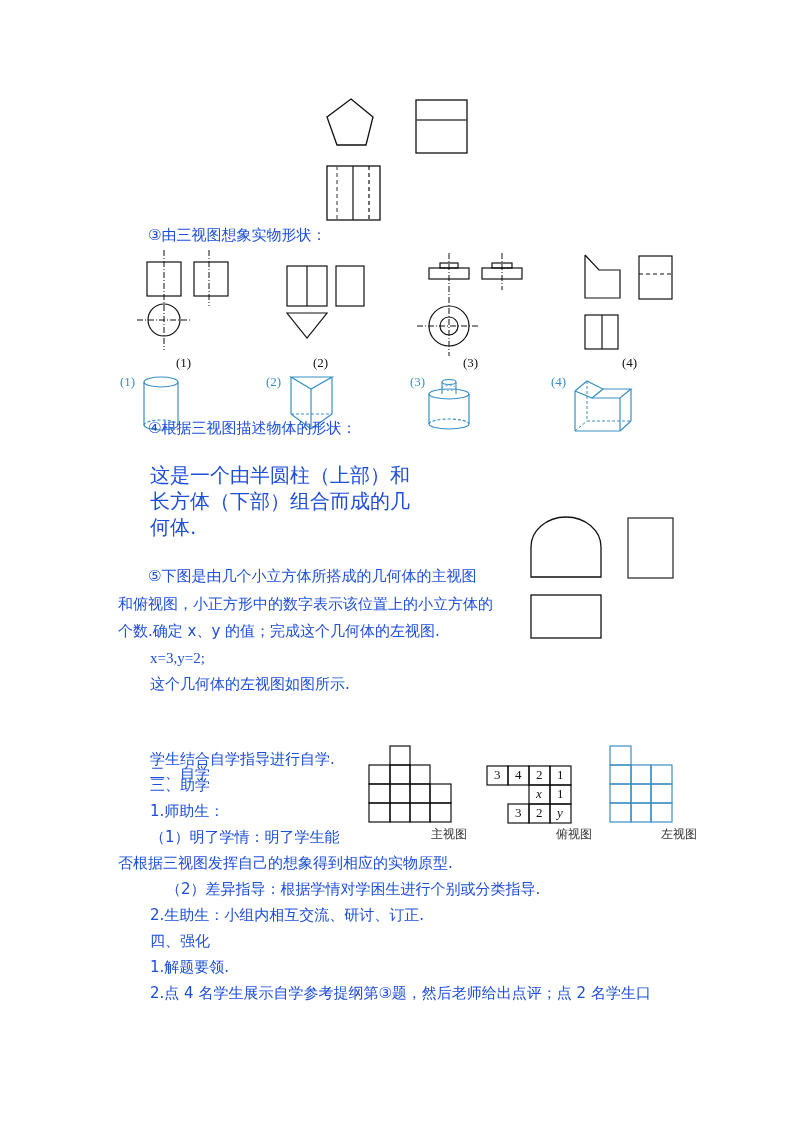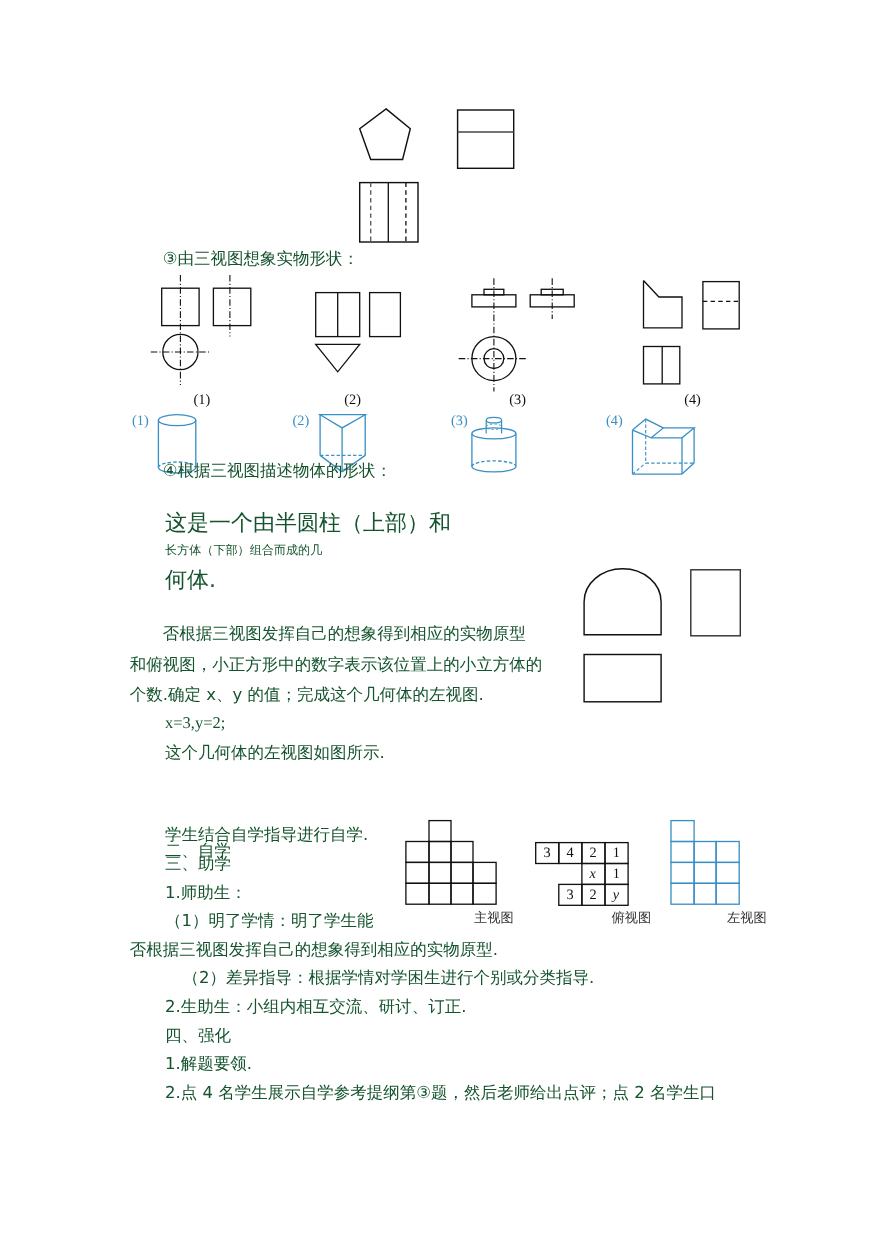--- a/index.html
+++ b/index.html
@@ -1,19 +1,19 @@
 <!DOCTYPE html>
 <html><head>
 <meta charset="utf-8">
 <style>
   html, body { margin: 0; padding: 0; background: #ffffff; }
   body { width: 794px; height: 1123px; position: relative; overflow: hidden;
          font-family: "DejaVu Sans", "Liberation Sans", sans-serif; color: #111; }
   .abs { position: absolute; }
-  .txt { position: absolute; font-size: 15px; line-height: 20px; white-space: nowrap; color: #14532d; }
+  .txt { position: absolute; font-size: 15px; line-height: 20px; white-space: nowrap; color: #1d4ed8; }
   .lbl { position: absolute; font-family: "Liberation Serif", "DejaVu Serif", serif; font-size: 13px; color: #111; }
   .blue { color: #3a8fc4; }
   svg { position: absolute; overflow: visible; }
   .cap { position: absolute; font-size: 12px; color: #333; margin-left: 37px; }
 </style>
 </head>
 <body>
 
 <svg style="left:320px;top:95px;" width="70" height="65">
   <polygon points="31,4 53,22 46,50 17,50 7,22" fill="none" stroke="#111" stroke-width="1.3"></polygon>
@@ -113,30 +113,30 @@
   <line x1="59" y1="11" x2="59" y2="43" stroke="#3a8fc4" stroke-width="1.2"></line>
   <line x1="3" y1="53" x2="48" y2="53" stroke="#3a8fc4" stroke-width="1.2"></line>
   <line x1="48" y1="53" x2="59" y2="43" stroke="#3a8fc4" stroke-width="1.2"></line>
   <line x1="15" y1="3" x2="15" y2="43" stroke="#3a8fc4" stroke-width="1" stroke-dasharray="3,2"></line>
   <line x1="15" y1="43" x2="59" y2="43" stroke="#3a8fc4" stroke-width="1" stroke-dasharray="3,2"></line>
   <line x1="3" y1="53" x2="15" y2="43" stroke="#3a8fc4" stroke-width="1" stroke-dasharray="3,2"></line>
 </svg>
 
 <div class="txt" style="left:148px;top:418px;">④根据三视图描述物体的形状：</div>
 <div class="txt" style="left:150px;top:465px;font-size:20px;">这是一个由半圆柱（上部）和</div>
-<div class="txt" style="left:150px;top:491px;font-size:11px;">长方体（下部）组合而成的几</div>
+<div class="txt" style="left:150px;top:491px;font-size:20px;">长方体（下部）组合而成的几</div>
 <div class="txt" style="left:150px;top:517px;font-size:20px;">何体.</div>
 
 <svg style="left:525px;top:512px;" width="160" height="130">
   <path d="M6,65 L6,35 A35,30 0 0,1 76,35 L76,65 Z" fill="none" stroke="#111" stroke-width="1.3"></path>
   <rect x="103" y="6" width="45" height="60" fill="none" stroke="#333" stroke-width="1.3"></rect>
   <rect x="6" y="83" width="70" height="43" fill="none" stroke="#111" stroke-width="1.3"></rect>
 </svg>
 
-<div class="txt" style="left:148px;top:566px;">否根据三视图发挥自己的想象得到相应的实物原型</div>
+<div class="txt" style="left:148px;top:566px;">⑤下图是由几个小立方体所搭成的几何体的主视图</div>
 <div class="txt" style="left:118px;top:594px;">和俯视图，小正方形中的数字表示该位置上的小立方体的</div>
 <div class="txt" style="left:118px;top:621px;">个数.确定 x、y 的值；完成这个几何体的左视图.</div>
 <div class="txt" style="left:150px;top:648px;font-family:'Liberation Serif',serif;">x=3,y=2;</div>
 <div class="txt" style="left:150px;top:674px;">这个几何体的左视图如图所示.</div>
 
 <div class="txt" style="left:150px;top:763px;">二、自学</div>
 <div class="txt" style="left:150px;top:749px;">学生结合自学指导进行自学.</div>
 <div class="txt" style="left:150px;top:775px;">三、助学</div>
 <div class="txt" style="left:150px;top:801px;">1.师助生：</div>
 <div class="txt" style="left:150px;top:827px;">（1）明了学情：明了学生能</div>

